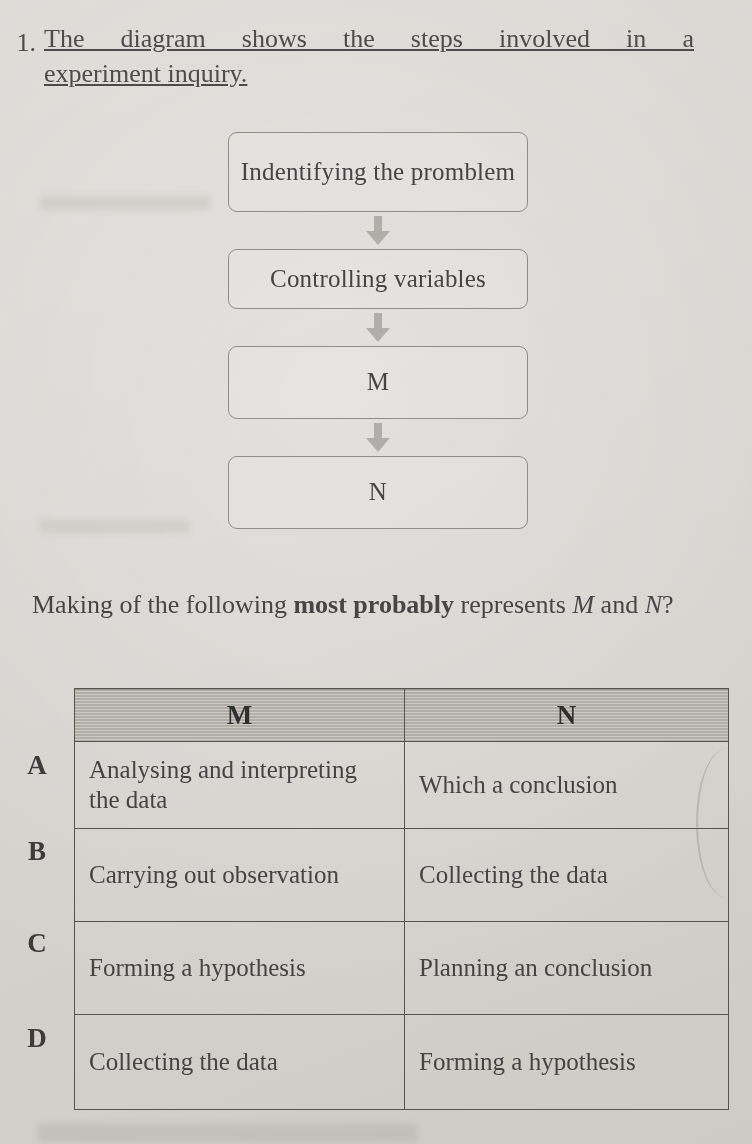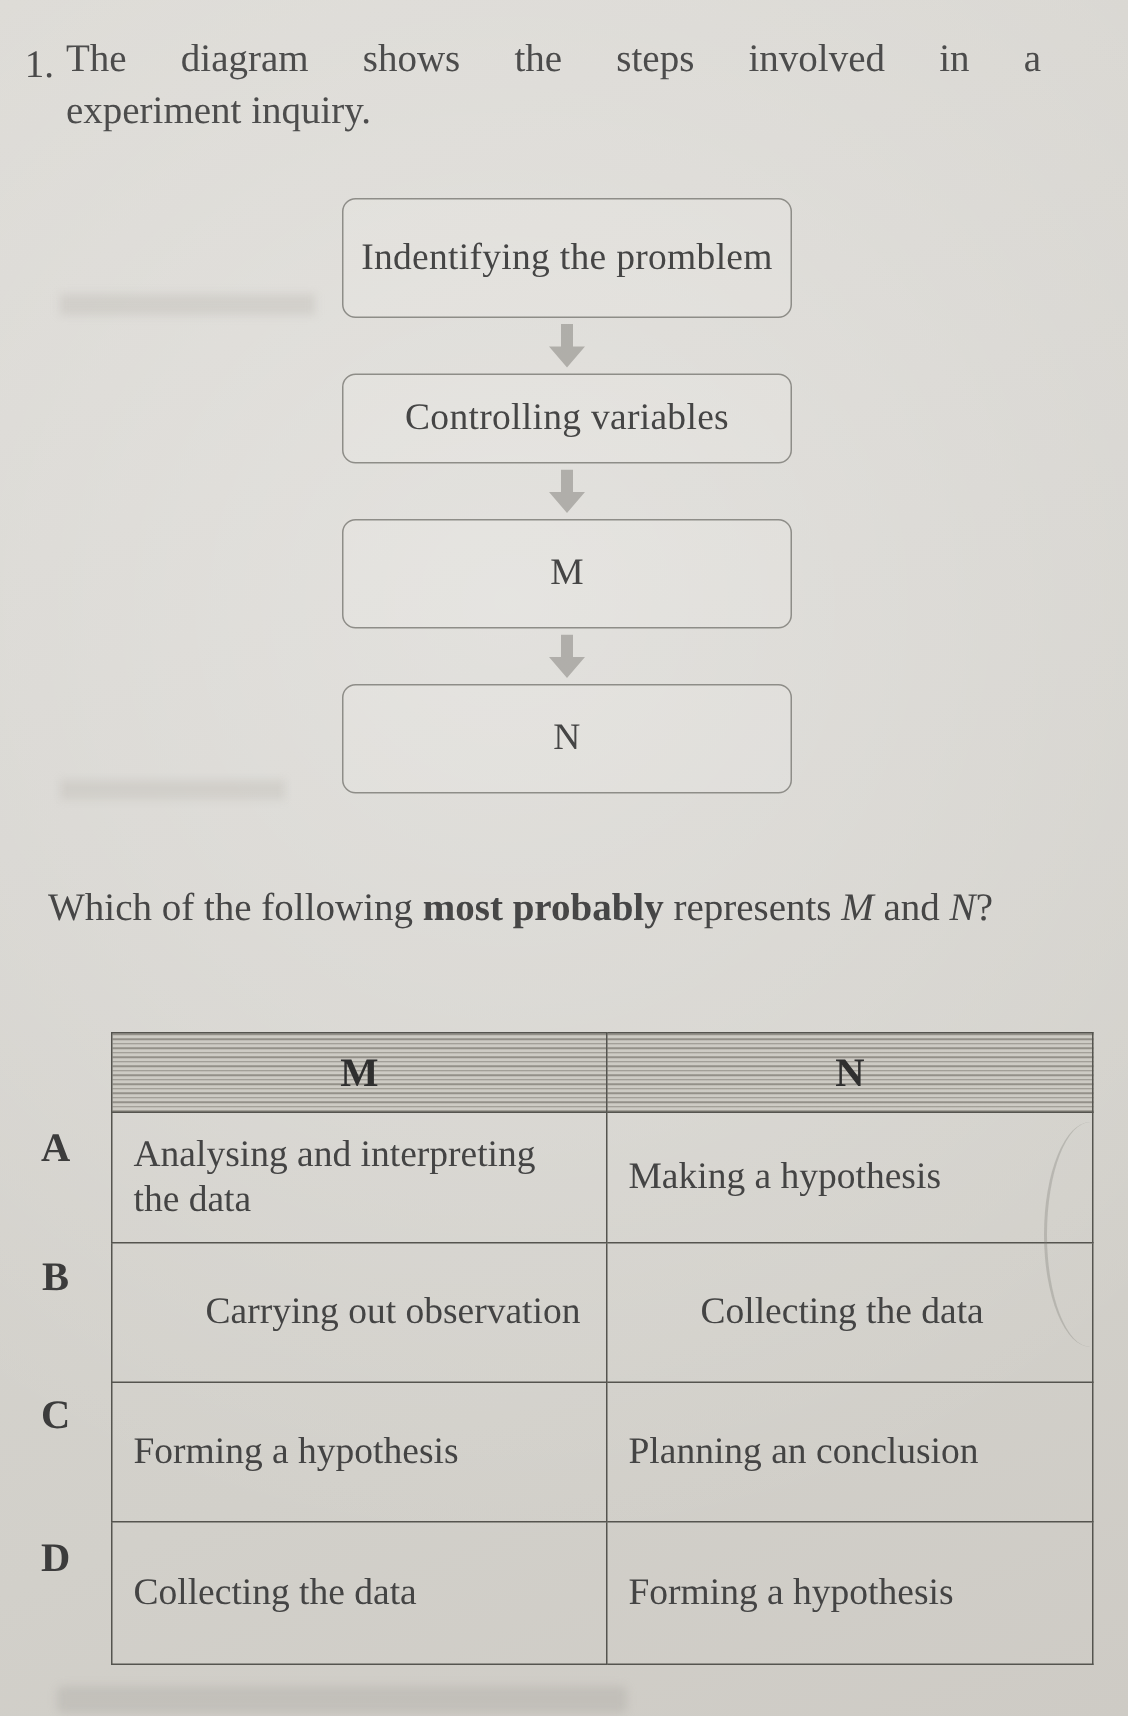--- a/index.html
+++ b/index.html
@@ -44,20 +44,21 @@
     font-size: 26px;
     color: #4a4a4a;
     letter-spacing: 0px;
   }
   .stem-text {
     margin-left: 44px;
     width: 678px;
     font-size: 26px;
     line-height: 1.33;
     color: #4c4c4c;
+    text-decoration: underline;
   }
   .stem-line1 {
     display: block;
     text-align: justify;
     text-align-last: justify;
     width: 650px;
   }
   .stem-line2 {
     display: block;
   }
@@ -172,21 +173,21 @@
   tbody td {
     font-size: 25px;
     line-height: 1.22;
     color: #444444;
   }
   .cell {
     padding: 6px 12px 6px 14px;
   }
   .cell.two { display: block; }
   tbody tr.r-a td { height: 86px; }
-  tbody tr.r-b td { height: 92px; padding-left: 48px; }
+  tbody tr.r-b td { height: 92px; }
   tbody tr.r-c td { height: 92px; }
   tbody tr.r-d td { height: 94px; }
 
   
   .artifact-arc {
     position: absolute;
     right: -6px;
     top: 748px;
     width: 60px;
     height: 150px;
@@ -277,21 +278,21 @@
 
     <div class="fbox fbox-4">
       <span>N</span>
     </div>
 
   </div>
 
   <div class="artifact-ghost-b"></div>
 
   <div class="leadin">
-    <span>Which of the following </span><span class="bi">most probably</span><span> represents </span><span class="it">M</span><span> and </span><span class="it">N</span><span>?</span>
+    <span>Making of the following </span><span class="bi">most probably</span><span> represents </span><span class="it">M</span><span> and </span><span class="it">N</span><span>?</span>
   </div>
 
   <div class="opt-wrap">
 
     <div class="opt-letters">
       <div class="opt-letter l-a">A</div>
       <div class="opt-letter l-b">B</div>
       <div class="opt-letter l-c">C</div>
       <div class="opt-letter l-d">D</div>
     </div>
@@ -305,21 +306,21 @@
         <tr>
           <th>M</th>
           <th>N</th>
         </tr>
       </thead>
       <tbody>
         <tr class="r-a">
           <td>
               <span class="cell two">Analysing and interpreting the data</span>
             </td>
-          <td><span class="cell">Making a hypothesis</span></td>
+          <td><span class="cell">Which a conclusion</span></td>
         </tr>
         <tr class="r-b">
           <td>
               <span class="cell two">Carrying out observation</span>
             </td>
           <td><span class="cell">Collecting the data</span></td>
         </tr>
         <tr class="r-c">
           <td>
               <span class="cell two">Forming a hypothesis</span>

